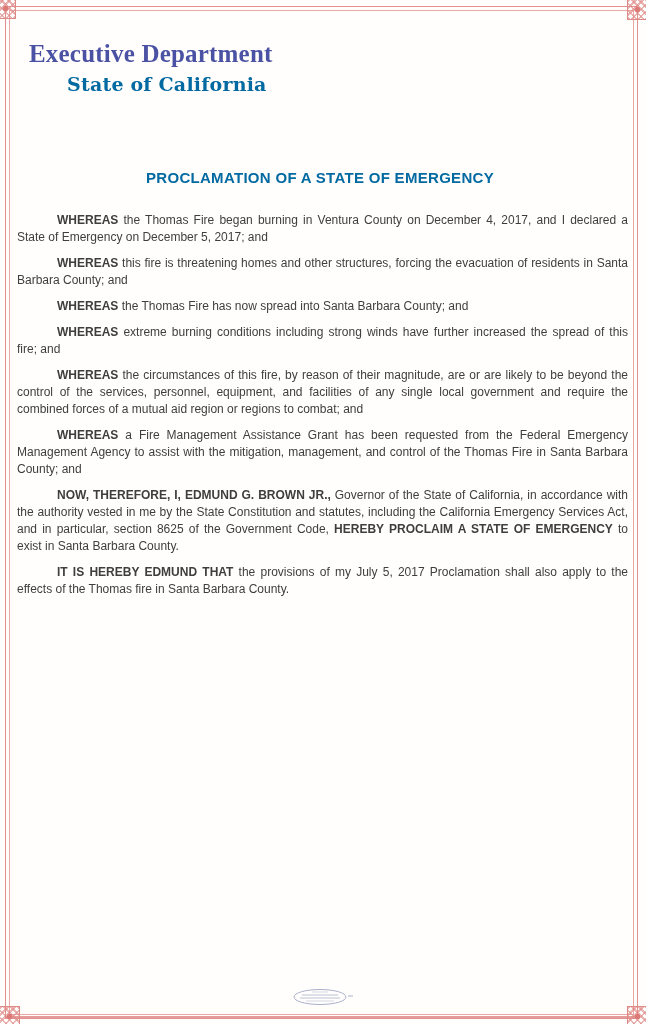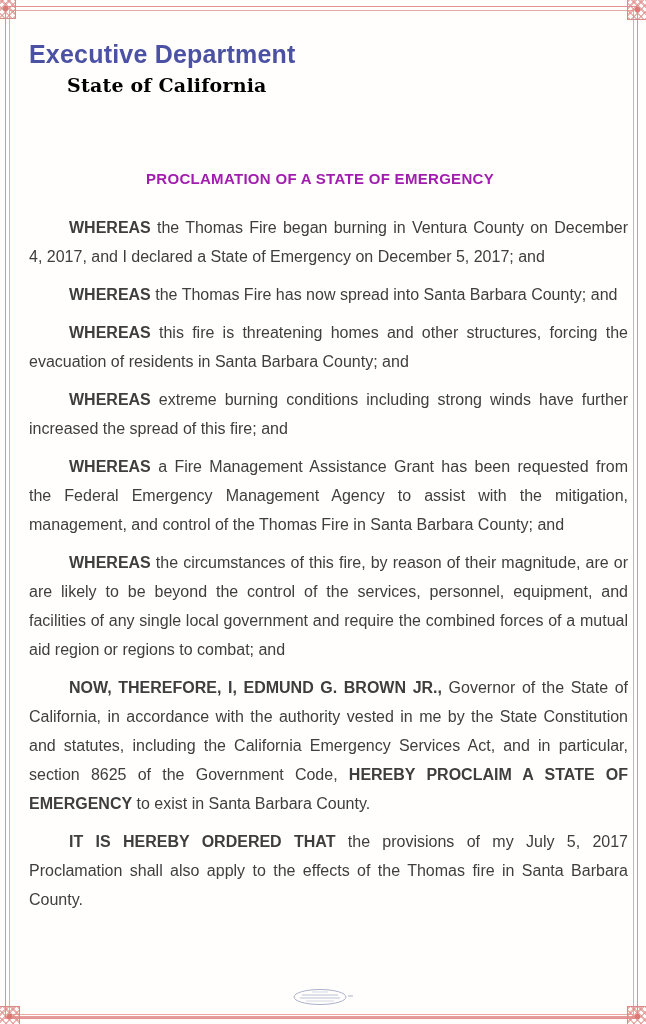--- a/index.html
+++ b/index.html
@@ -38,46 +38,46 @@
   .tr { top: -1px; right: -2px; }
   .bl { bottom: -3px; left: -1px; }
   .br { bottom: -3px; right: -2px; }
 
   .content {
     position: absolute; left: 12px; right: 18px; top: 0;
     color: #3e3e3e;
   }
   .dept {
     margin: 40px 0 0 17px;
-    font-family: Liberation Sans, sans-serif;
+    font-family: Liberation Serif, serif;
     font-weight: bold;
     color: #4b51a3;
     font-size: 25px;
     letter-spacing: 0.2px;
   }
   .state {
     margin: 5px 0 0 55px;
     font-family: "DejaVu Serif", serif;
     font-weight: bold;
-    color: #000000;
+    color: #0369a1;
     font-size: 19px;
     letter-spacing: 0.2px;
   }
   .title {
     margin: 74px 0 26px 0;
     text-align: center;
     font-size: 15px;
     font-weight: bold;
-    color: #a21caf;
+    color: #0369a1;
     letter-spacing: .3px;
   }
   .bodytext p {
-    margin: 0 0 9px 17px;
-    font-size: 16px;
-    line-height: 29px;
+    margin: 0 0 9px 5px;
+    font-size: 12px;
+    line-height: 17px;
     text-align: justify;
     text-indent: 40px;
     color: #3e3e3e;
   }
   .bodytext .b { font-weight: bold; }
   .seal {
     position: absolute; left: 50%; top: 988px;
     transform: translateX(-50%);
     opacity: .75;
   }
@@ -96,27 +96,27 @@
   <div class="corner br"></div>
 
   <div class="content">
     <div class="dept">Executive Department</div>
     <div class="state">State of California</div>
 
     <h1 class="title">PROCLAMATION OF A STATE OF EMERGENCY</h1>
 
     <div class="bodytext">
         <p><span class="b">WHEREAS</span><span> the Thomas Fire began burning in Ventura County on December 4, 2017, and I declared a State of Emergency on December 5, 2017; and</span></p>
+        <p><span class="b">WHEREAS</span><span> this fire is threatening homes and other structures, forcing the evacuation of residents in Santa Barbara County; and</span></p>
         <p><span class="b">WHEREAS</span><span> the Thomas Fire has now spread into Santa Barbara County; and</span></p>
-        <p><span class="b">WHEREAS</span><span> this fire is threatening homes and other structures, forcing the evacuation of residents in Santa Barbara County; and</span></p>
         <p><span class="b">WHEREAS</span><span> extreme burning conditions including strong winds have further increased the spread of this fire; and</span></p>
+        <p><span class="b">WHEREAS</span><span> the circumstances of this fire, by reason of their magnitude, are or are likely to be beyond the control of the services, personnel, equipment, and facilities of any single local government and require the combined forces of a mutual aid region or regions to combat; and</span></p>
         <p><span class="b">WHEREAS</span><span> a Fire Management Assistance Grant has been requested from the Federal Emergency Management Agency to assist with the mitigation, management, and control of the Thomas Fire in Santa Barbara County; and</span></p>
-        <p><span class="b">WHEREAS</span><span> the circumstances of this fire, by reason of their magnitude, are or are likely to be beyond the control of the services, personnel, equipment, and facilities of any single local government and require the combined forces of a mutual aid region or regions to combat; and</span></p>
         <p><span class="b">NOW, THEREFORE, I, EDMUND G. BROWN JR.,</span><span> Governor of the State of California, in accordance with the authority vested in me by the State Constitution and statutes, including the California Emergency Services Act, and in particular, section 8625 of the Government Code, </span><span class="b">HEREBY PROCLAIM A STATE OF EMERGENCY</span><span> to exist in Santa Barbara County.</span></p>
-        <p><span class="b">IT IS HEREBY ORDERED THAT</span><span> the provisions of my July 5, 2017 Proclamation shall also apply to the effects of the Thomas fire in Santa Barbara County.</span></p>
+        <p><span class="b">IT IS HEREBY EDMUND THAT</span><span> the provisions of my July 5, 2017 Proclamation shall also apply to the effects of the Thomas fire in Santa Barbara County.</span></p>
       </div>
   </div>
 
   <div class="seal">
     <svg width="62" height="18" viewBox="0 0 62 18" aria-hidden="true">
       <ellipse cx="28" cy="9" rx="26" ry="7.5" fill="none" stroke="#8d96ba" stroke-width="1"></ellipse>
       <line x1="10" y1="7" x2="46" y2="7" stroke="#8d96ba" stroke-width="1" opacity=".8"></line>
       <line x1="8" y1="10" x2="48" y2="10" stroke="#8d96ba" stroke-width="1" opacity=".8"></line>
       <line x1="14" y1="13" x2="42" y2="13" stroke="#8d96ba" stroke-width="0.8" opacity=".6"></line>
       <line x1="20" y1="4" x2="36" y2="4" stroke="#8d96ba" stroke-width="0.8" opacity=".6"></line>

